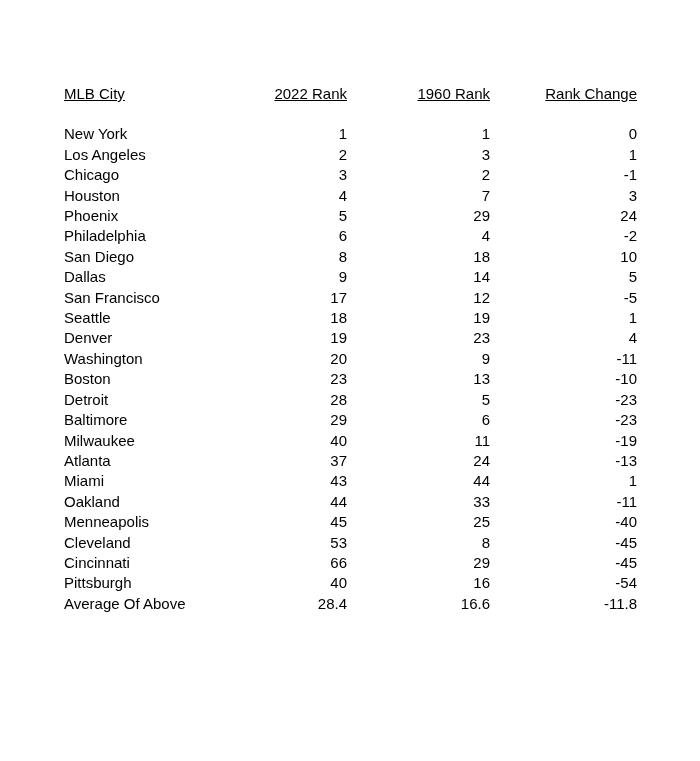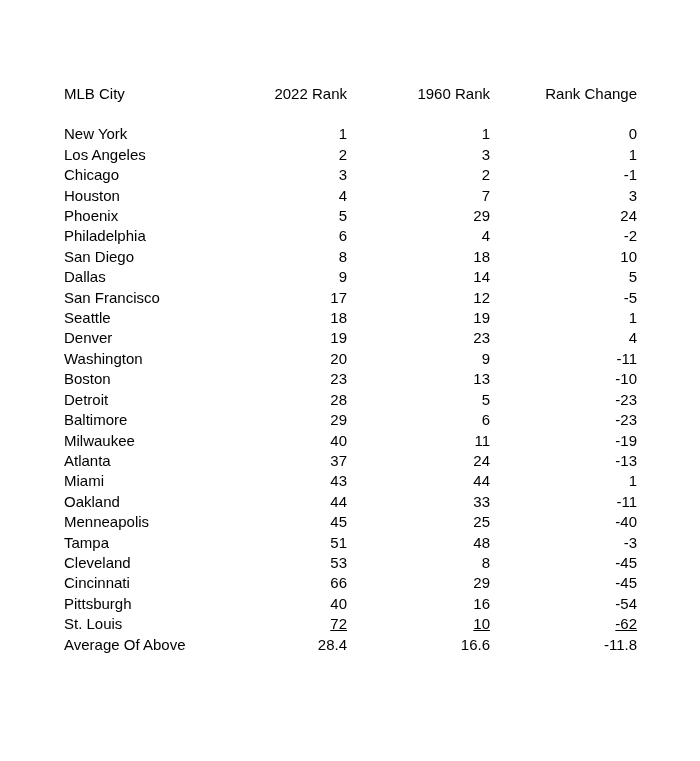--- a/index.html
+++ b/index.html
@@ -34,21 +34,21 @@
     line-height: 20.4px;
     font-weight: normal;
     white-space: nowrap;
     overflow: hidden;
     padding: 0;
     vertical-align: bottom;
   }
   .rank-table th { padding-bottom: 20px; }
   .col-city { text-align: left; }
   .col-num  { text-align: right; }
-  .hdr { }
+  .hdr { text-decoration: underline; }
   .underline { text-decoration: underline; }
 </style>
 </head>
 <body>
 
 <div class="page">
   <table class="rank-table">
     <colgroup>
       <col class="c-city">
       <col class="c-r2022">
@@ -186,48 +186,36 @@
           <td class="col-num"><span>33</span></td>
           <td class="col-num"><span>-11</span></td>
         </tr>
         <tr>
           <td class="col-city"><span>Menneapolis</span></td>
           <td class="col-num"><span>45</span></td>
           <td class="col-num"><span>25</span></td>
           <td class="col-num"><span>-40</span></td>
         </tr>
         <tr>
-          <td class="col-city"><span>Tampa</span></td>
-          <td class="col-num"><span>51</span></td>
-          <td class="col-num"><span>48</span></td>
-          <td class="col-num"><span>-3</span></td>
-        </tr>
-        <tr>
           <td class="col-city"><span>Cleveland</span></td>
           <td class="col-num"><span>53</span></td>
           <td class="col-num"><span>8</span></td>
           <td class="col-num"><span>-45</span></td>
         </tr>
         <tr>
           <td class="col-city"><span>Cincinnati</span></td>
           <td class="col-num"><span>66</span></td>
           <td class="col-num"><span>29</span></td>
           <td class="col-num"><span>-45</span></td>
         </tr>
         <tr>
           <td class="col-city"><span>Pittsburgh</span></td>
           <td class="col-num"><span>40</span></td>
           <td class="col-num"><span>16</span></td>
           <td class="col-num"><span>-54</span></td>
-        </tr>
-        <tr>
-          <td class="col-city"><span>St. Louis</span></td>
-          <td class="col-num"><span class="underline">72</span></td>
-          <td class="col-num"><span class="underline">10</span></td>
-          <td class="col-num"><span class="underline">-62</span></td>
         </tr>
         <tr>
           <td class="col-city"><span>Average Of Above</span></td>
           <td class="col-num"><span>28.4</span></td>
           <td class="col-num"><span>16.6</span></td>
           <td class="col-num"><span>-11.8</span></td>
         </tr>
       </tbody>
   </table>
 </div>

